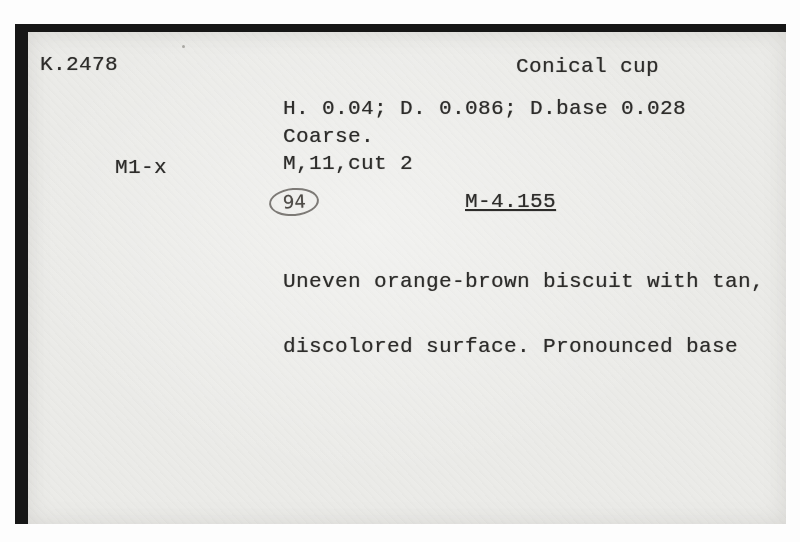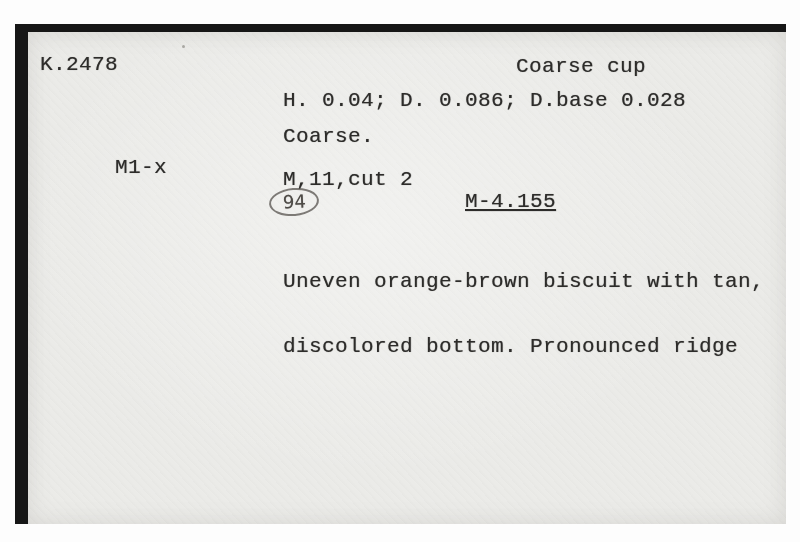--- a/index.html
+++ b/index.html
@@ -41,24 +41,24 @@
     position: absolute;
     font-size: 21px;
     line-height: 24px;
     letter-spacing: 0.4px;
     color: #2d2c2a;
     white-space: pre;
     text-shadow: 0 0 1px rgba(45,44,42,0.4), 0.4px 0.4px 0.6px rgba(45,44,42,0.25);
   }
   .catalog-number   { left: 12px;  top: 21px; }
   .card-title       { left: 488px; top: 23px; }
-  .dimensions-line  { left: 255px; top: 57px; }
+  .dimensions-line  { left: 255px; top: 65px; }
   .condition-line   { left: 255px; top: 93px; }
   .trench-label     { left: 87px;  top: 124px; }
-  .context-ref      { left: 255px; top: 136px; }
+  .context-ref      { left: 255px; top: 120px; }
   .plate-ref        { left: 630px; top: 136px; }
   .museum-number    { left: 437px; top: 158px; text-decoration: underline; }
   .description      { left: 255px; top: 196px; line-height: 21.5px; }
   
   .circled-number {
     position: absolute;
     left: 241px;
     top: 156px;
     width: 50px;
     height: 28px;
@@ -94,36 +94,36 @@
 <div class="scan">
 
   <div class="backing"></div>
 
   <div class="card">
 
     <div class="speck speck-1"></div>
 
     <div class="t catalog-number">K.2478</div>
 
-    <div class="t card-title">Coarse cup</div>
+    <div class="t card-title">Conical cup</div>
 
     <div class="t dimensions-line">H. 0.04; D. 0.086; D.base 0.028</div>
 
     <div class="t condition-line">Coarse.</div>
 
     <div class="t trench-label">M1-x</div>
 
     <div class="t context-ref">M,11,cut 2</div>
 
 
     <div class="t museum-number">M-4.155</div>
 
     <div class="circled-number">
       <span class="num">94</span>
     </div>
 
     <div class="t description">
       <div>Uneven orange-brown biscuit with tan,</div>
-      <div>discolored bottom. Pronounced ridge</div>
+      <div>discolored surface. Pronounced base</div>
     </div>
 
   </div>
 </div>
 
 </body></html>

